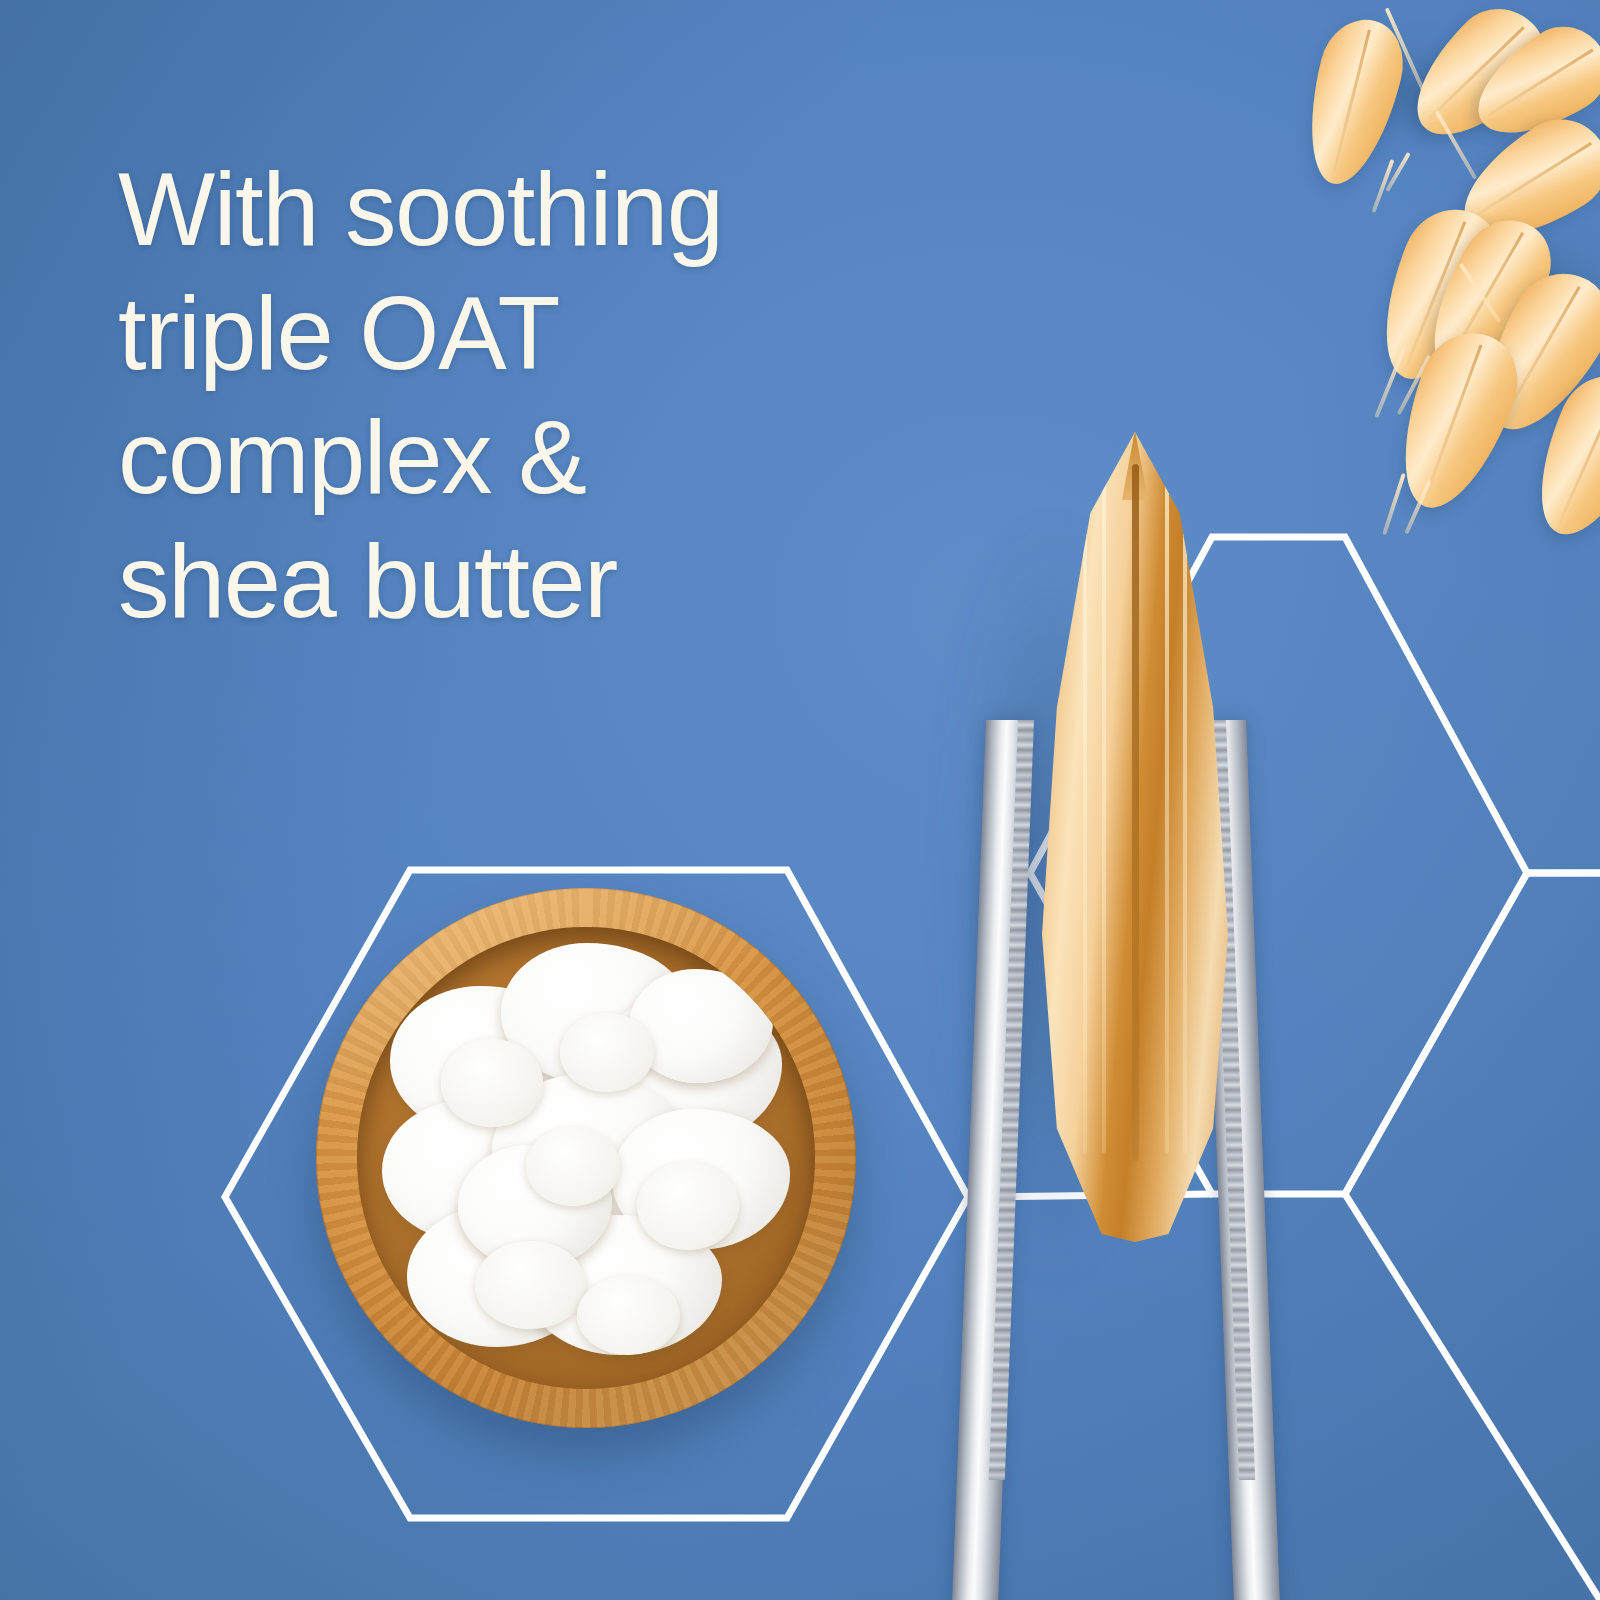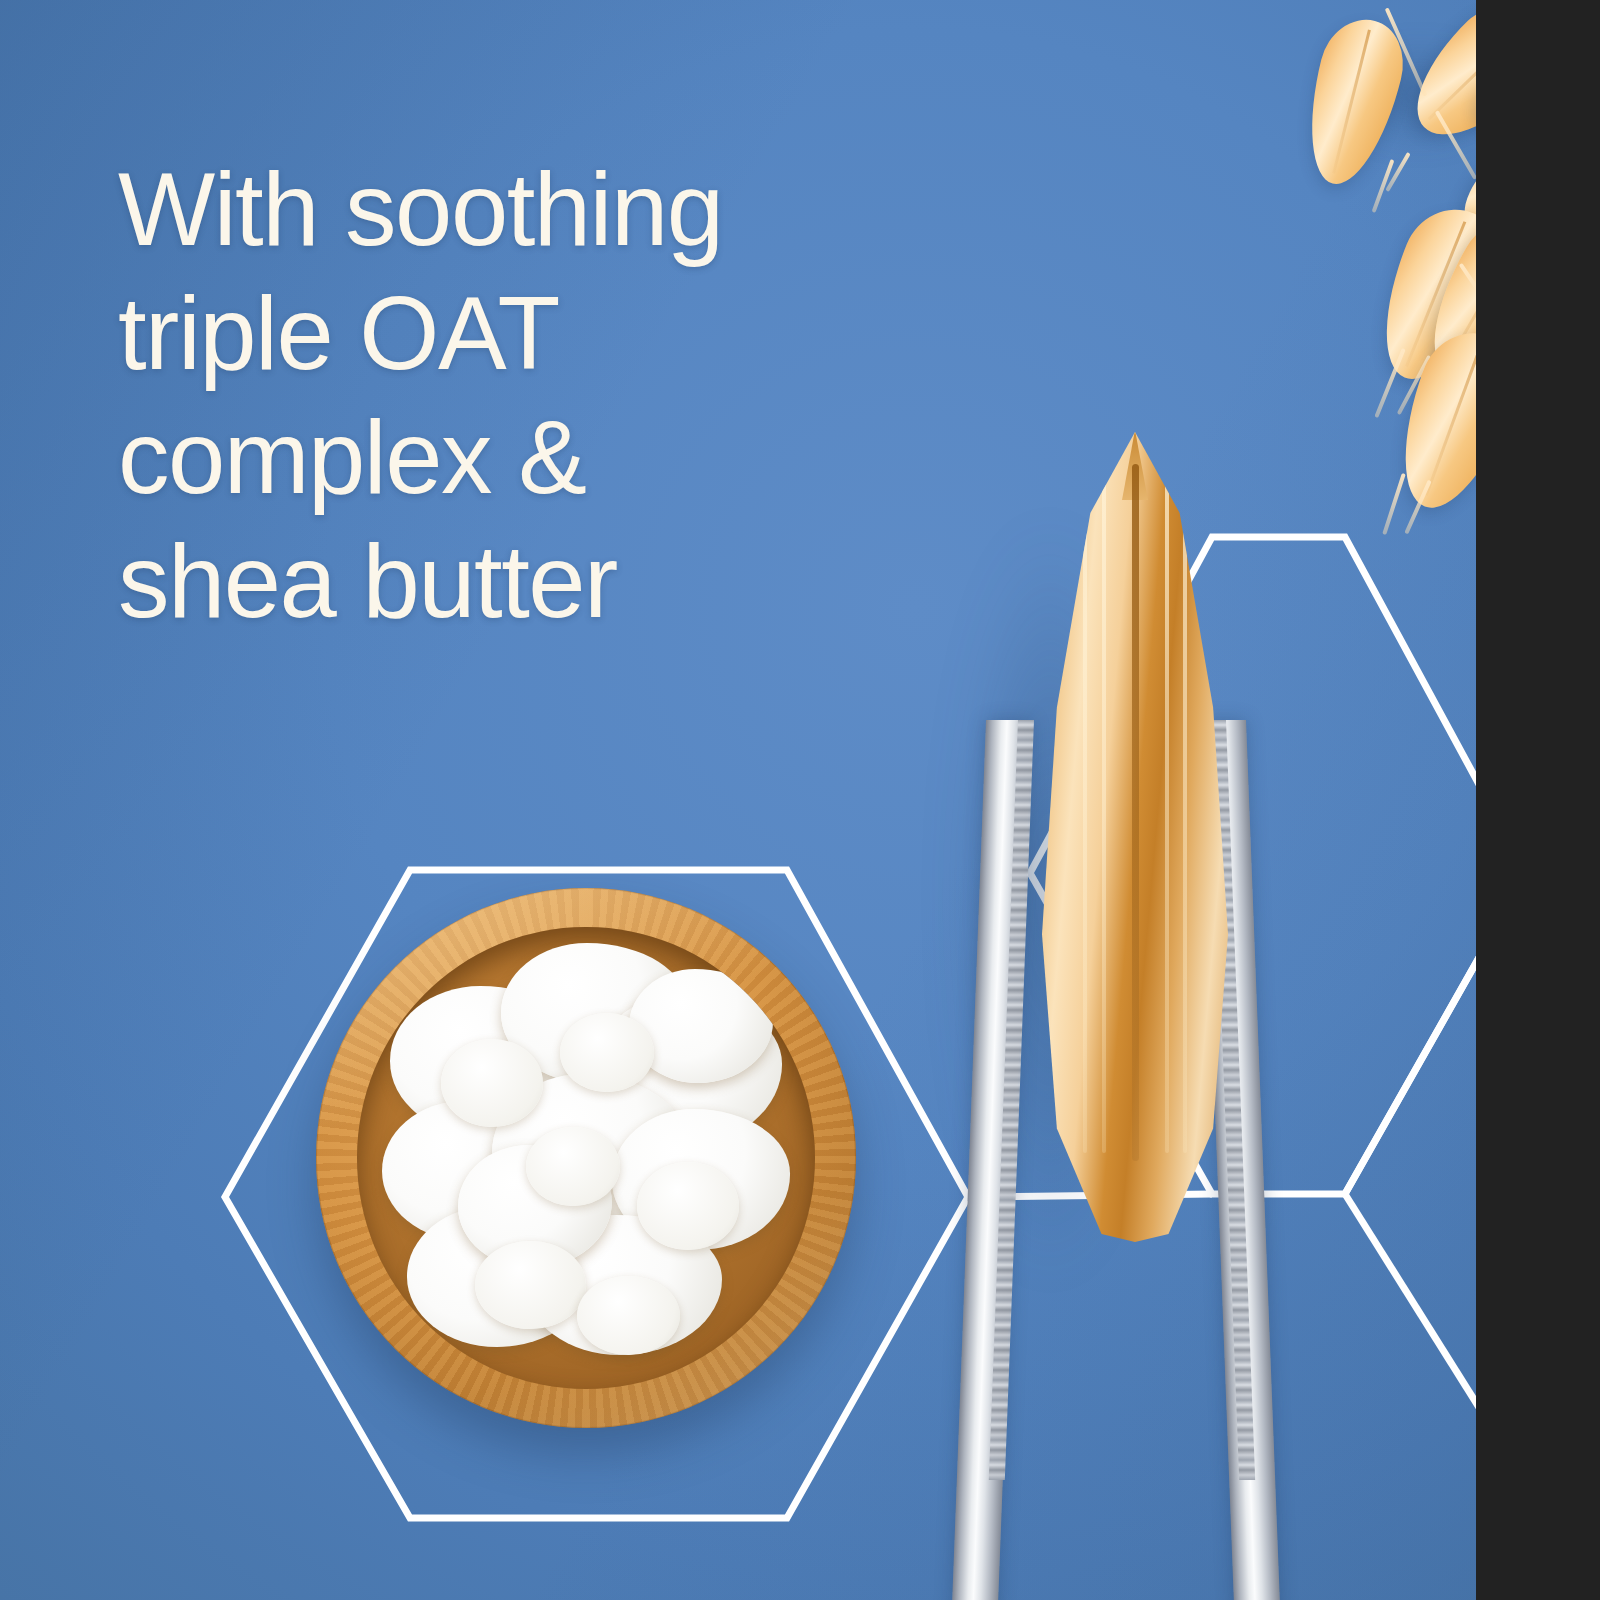--- a/index.html
+++ b/index.html
@@ -1,21 +1,21 @@
 <!DOCTYPE html>
 <html><head>
 <meta charset="utf-8">
 <title>Product Ingredient Banner</title>
 <style>
   html,body{margin:0;padding:0;background:#222;}
   *{box-sizing:border-box;}
 
   #stage{
     position:relative;
-    width:1476px;height:1600px;
+    width:1600px;height:1600px;
     overflow:hidden;
     font-family:"Liberation Sans", sans-serif;
     background:#4f7fba;
   }
 
   
   .bg-base{
     position:absolute;inset:0;
     background:
       radial-gradient(ellipse 105% 95% at 62% 38%, #5e8cc7 0%, #5585c1 38%, #4d7cb6 64%, #44709f 100%);

